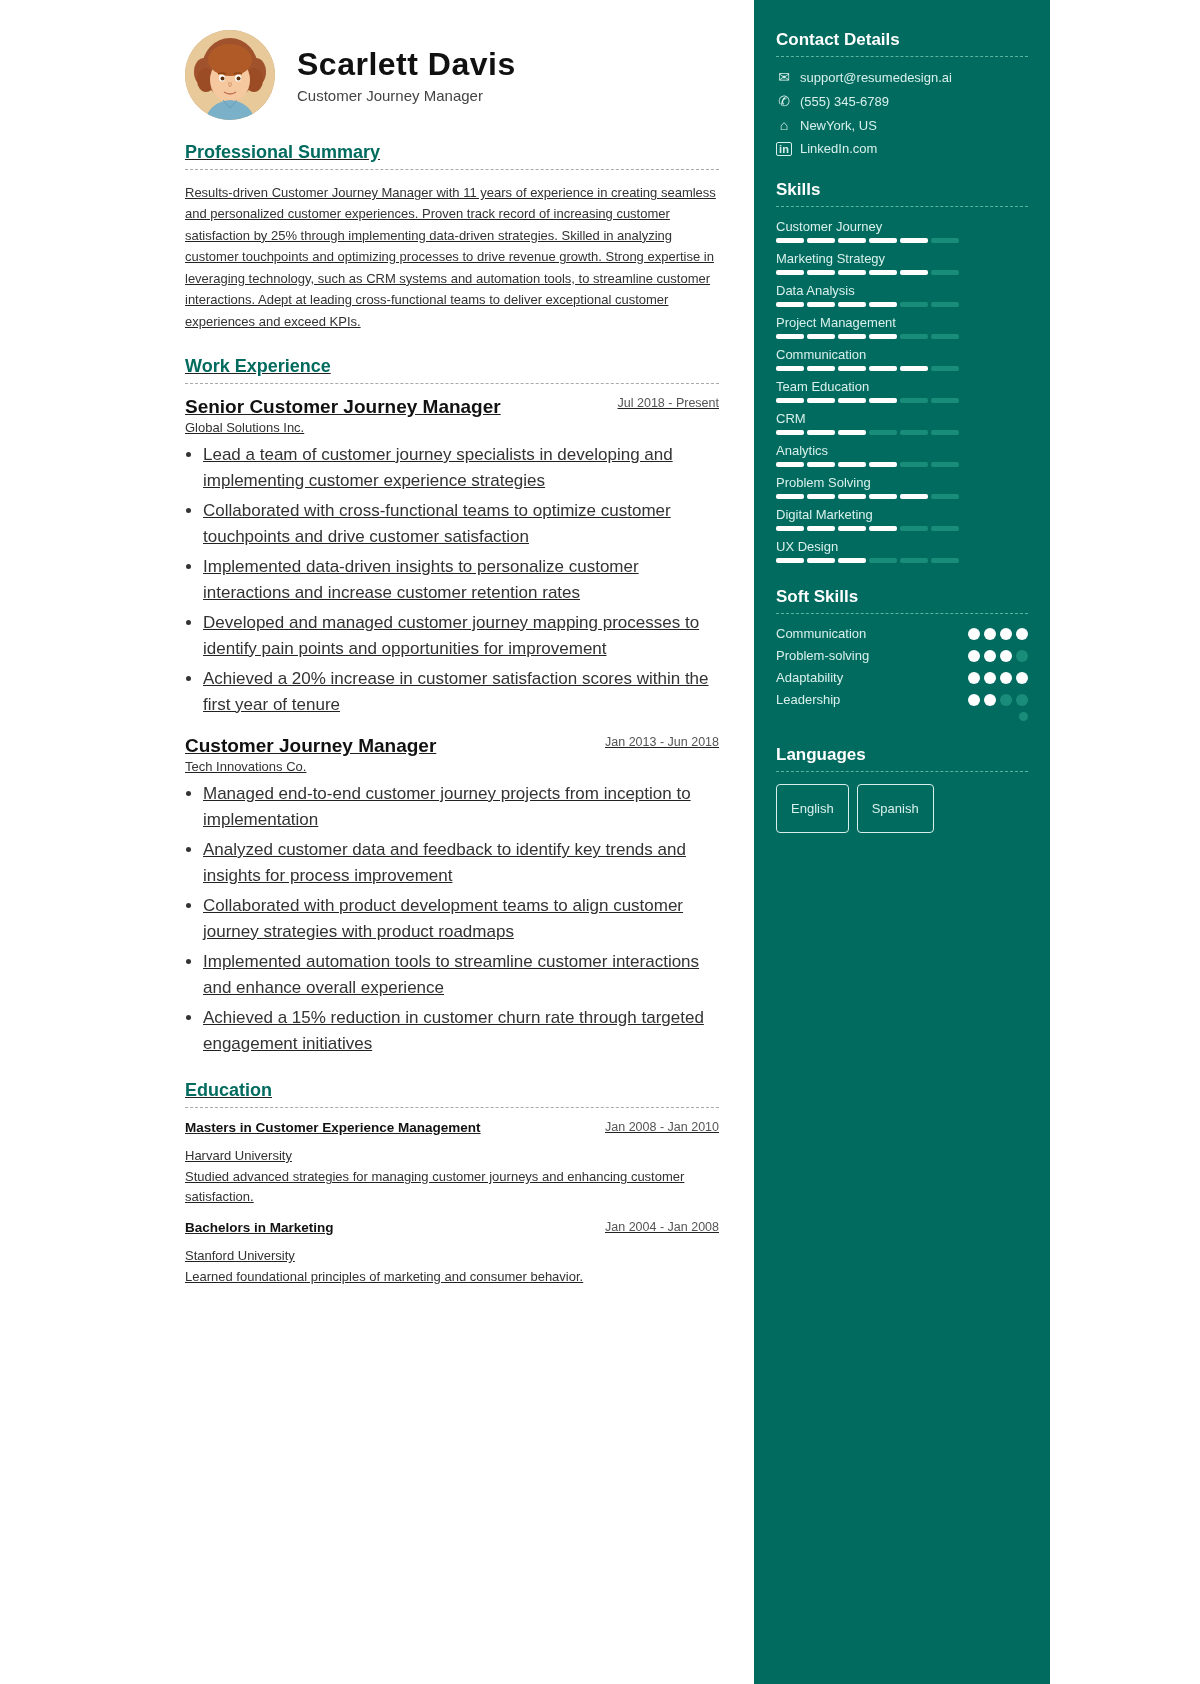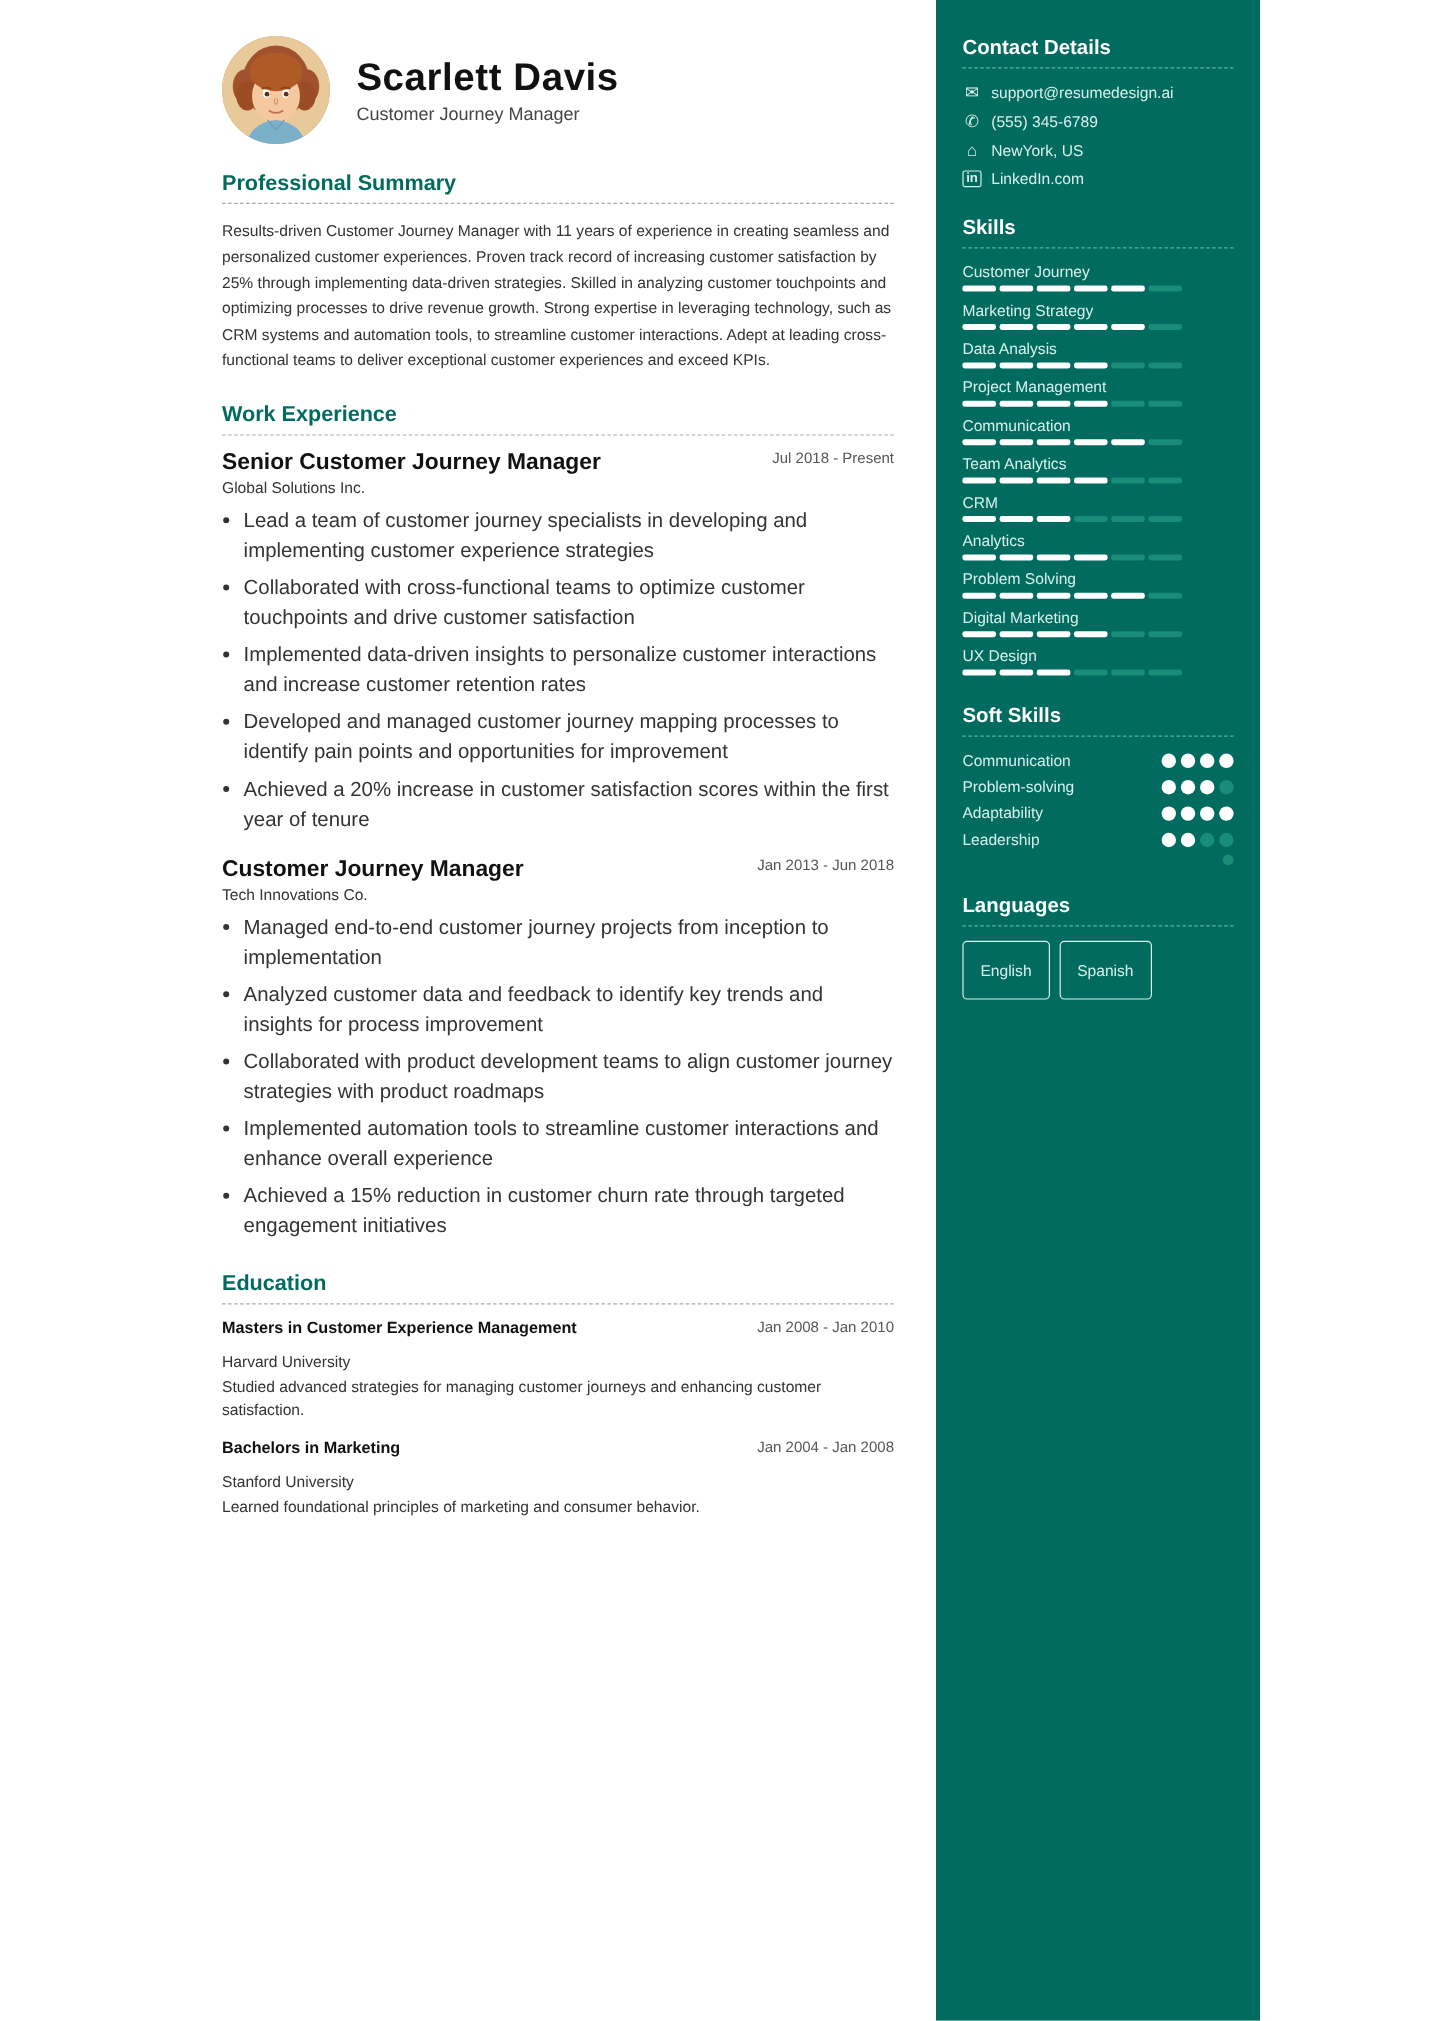--- a/index.html
+++ b/index.html
@@ -18,21 +18,21 @@
       justify-content: flex-end;
     }
     
     .main-col {
       flex: 1;
       padding: 30px 35px 40px 35px;
       background: #fff;
     }
     
     .sidebar {
-      width: 270px;
+      width: 296px;
       background: #006b5e;
       color: #fff;
       padding: 30px 22px 40px 22px;
       flex-shrink: 0;
     }
 
     
     .header {
       display: flex;
       align-items: center;
@@ -74,20 +74,21 @@
       margin-bottom: 6px;
       margin-top: 0;
     }
     .section-divider {
       border: none;
       border-top: 1.5px dashed #aaa;
       margin-bottom: 12px;
     }
     .section {
       margin-bottom: 24px;
+      text-decoration: underline;
     }
 
     
     .summary-text {
       font-size: 13px;
       color: #333;
       line-height: 1.65;
     }
 
     
@@ -463,21 +464,21 @@
             <div class="skill-bars">
               <div class="bar-seg filled"></div>
               <div class="bar-seg filled"></div>
               <div class="bar-seg filled"></div>
               <div class="bar-seg filled"></div>
               <div class="bar-seg filled"></div>
               <div class="bar-seg empty"></div>
             </div>
           </div>
           <div class="skill-item">
-            <div class="skill-label">Team Analytics</div>
+            <div class="skill-label">Team Education</div>
             <div class="skill-bars">
               <div class="bar-seg filled"></div>
               <div class="bar-seg filled"></div>
               <div class="bar-seg filled"></div>
               <div class="bar-seg filled"></div>
               <div class="bar-seg empty"></div>
               <div class="bar-seg empty"></div>
             </div>
           </div>
           <div class="skill-item">

